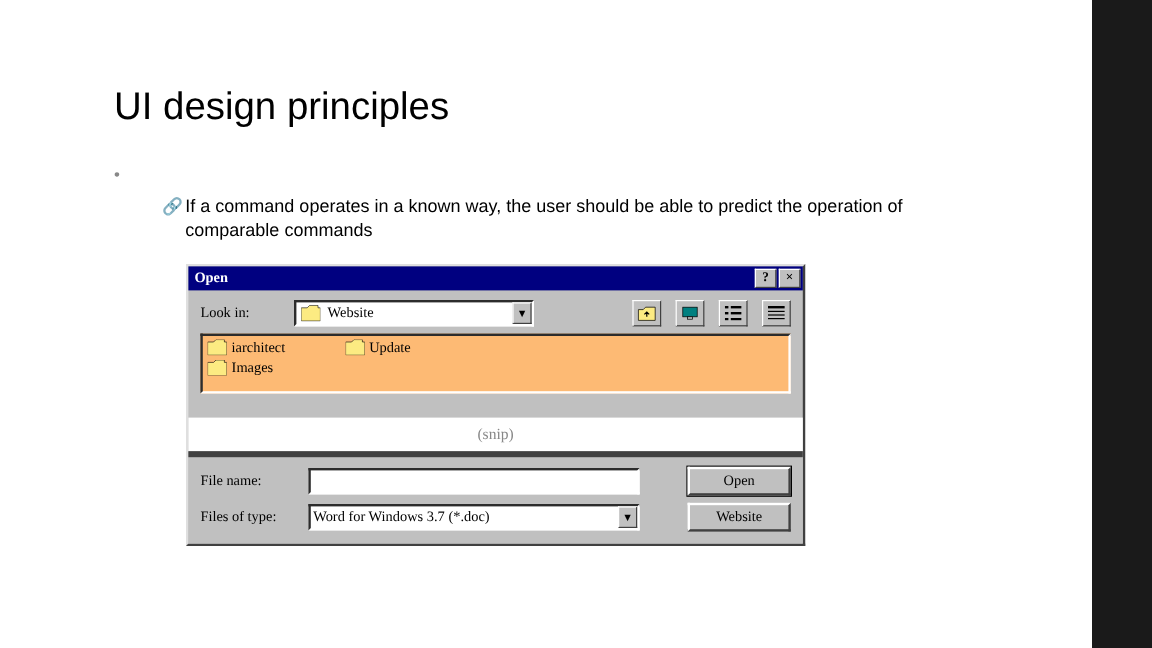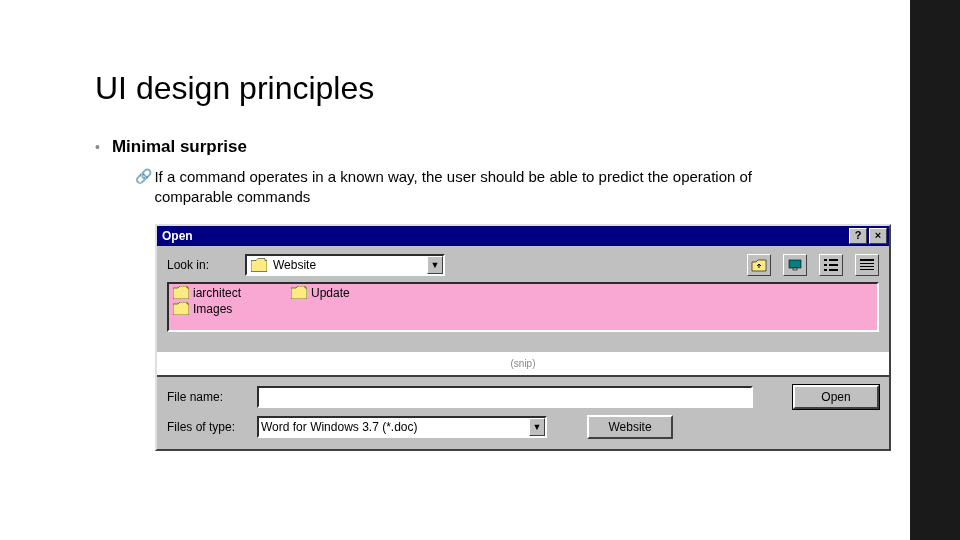--- a/index.html
+++ b/index.html
@@ -56,25 +56,25 @@
   }
   .sub-text {
     font-size: 15px;
     line-height: 1.35;
     max-width: 680px;
   }
 
   
   .dialog {
     margin-left: 60px;
-    width: 736px;
+    width: 516px;
     background: #c0c0c0;
     border: 2px solid;
     border-color: #dfdfdf #404040 #404040 #dfdfdf;
-    font-family: Liberation Sans, sans-serif;
+    font-family: Liberation Serif, serif;
     font-size: 12px;
   }
   .titlebar {
     background: #000080;
     color: #ffffff;
     display: flex;
     align-items: center;
     height: 20px;
     padding: 0 2px 0 5px;
   }
@@ -149,21 +149,21 @@
     background: #c0c0c0;
     border: 1px solid;
     border-color: #ffffff #404040 #404040 #ffffff;
     display: flex;
     align-items: center;
     justify-content: center;
     cursor: pointer;
     margin-left: 4px;
   }
   .file-list {
-    background: #f9a8d4;
+    background: #fdba74;
     border: 2px inset;
     border-color: #808080 #ffffff #ffffff #808080;
     height: 50px;
     padding: 2px 4px;
     display: flex;
     gap: 50px;
     overflow: hidden;
   }
   .file-col {
     display: flex;
@@ -176,28 +176,28 @@
     gap: 4px;
     font-size: 12px;
   }
   .folder-svg {
     width: 16px;
     height: 13px;
   }
   .snip {
     text-align: center;
     color: #888;
-    font-size: 10px;
+    font-size: 13px;
     padding: 6px 0;
     background: #ffffff;
   }
   .bottom {
     background: #c0c0c0;
     padding: 8px 10px 10px;
-    border-top: 2px solid #404040;
+    border-top: 5px solid #404040;
   }
   .bottom-row {
     display: flex;
     align-items: center;
     margin-bottom: 6px;
     gap: 10px;
   }
   .bottom-label {
     width: 80px;
     font-size: 12px;
@@ -237,21 +237,20 @@
 </head>
 <body>
 
 <div class="right-bar"></div>
 
 <div class="content">
   <h1 class="title">UI design principles</h1>
 
   <div class="bullet-row">
     <span class="bullet-dot">•</span>
-    <span class="bullet-text">Minimal surprise</span>
   </div>
 
   <div class="sub-row">
     <span class="link-icon">🔗</span>
     <span class="sub-text">If a command operates in a known way, the user should be able to predict the operation of comparable commands</span>
   </div>
 
   <div class="dialog">
     <div class="titlebar">
       <span class="titlebar-text">Open</span>

